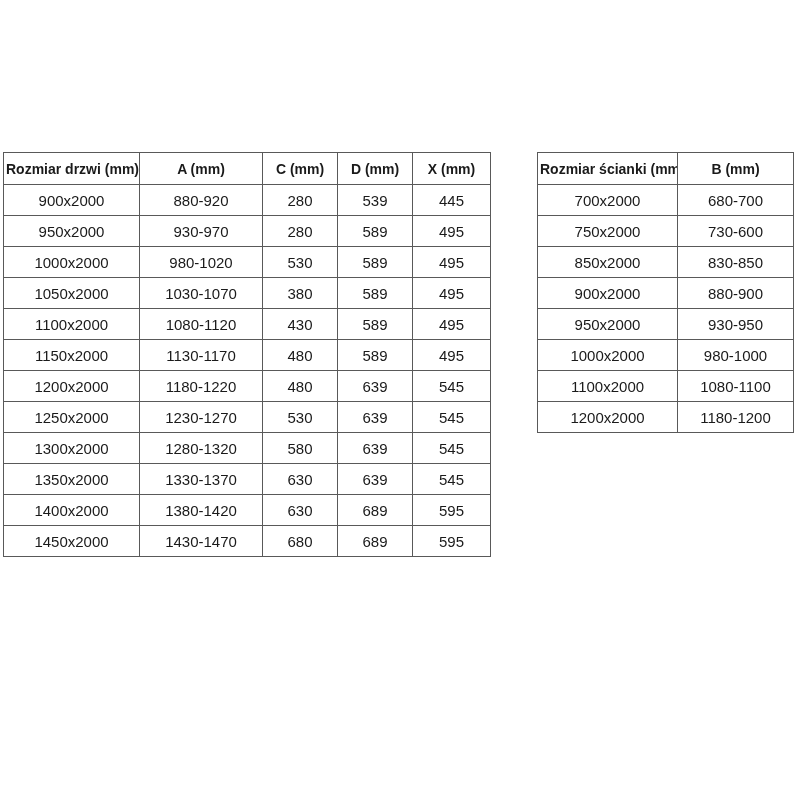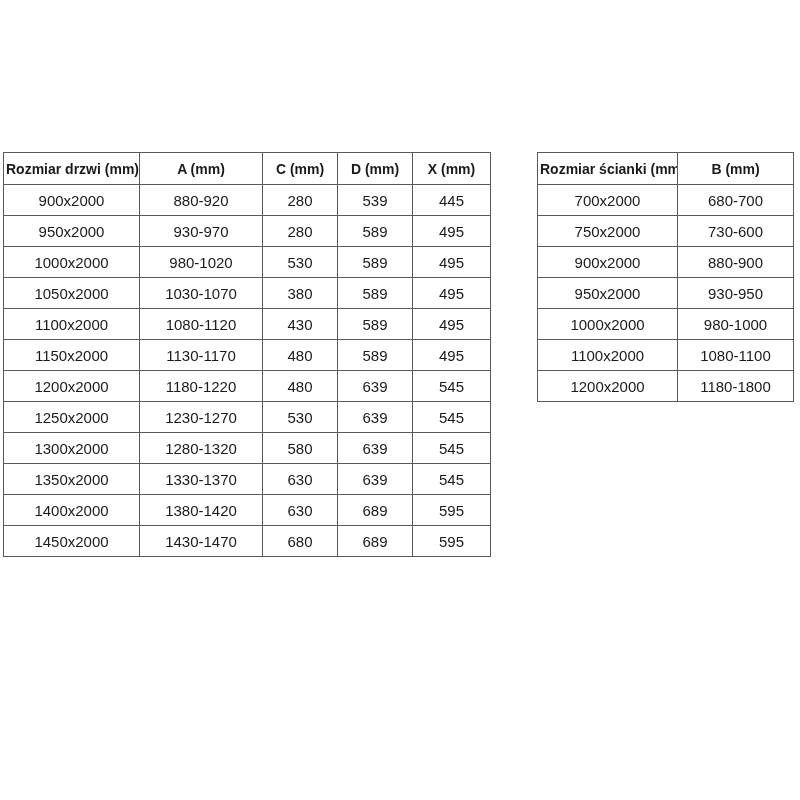--- a/index.html
+++ b/index.html
@@ -170,35 +170,39 @@
       <tbody>
         <tr>
           <td>700x2000</td>
           <td>680-700</td>
         </tr>
         <tr>
           <td>750x2000</td>
           <td>730-600</td>
         </tr>
         <tr>
+          <td>850x2000</td>
+          <td>830-850</td>
+        </tr>
+        <tr>
           <td>900x2000</td>
           <td>880-900</td>
         </tr>
         <tr>
           <td>950x2000</td>
           <td>930-950</td>
         </tr>
         <tr>
           <td>1000x2000</td>
           <td>980-1000</td>
         </tr>
         <tr>
           <td>1100x2000</td>
           <td>1080-1100</td>
         </tr>
         <tr>
           <td>1200x2000</td>
-          <td>1180-1800</td>
+          <td>1180-1200</td>
         </tr>
       </tbody>
     </table>
 
 </div>
 
 </body></html>

